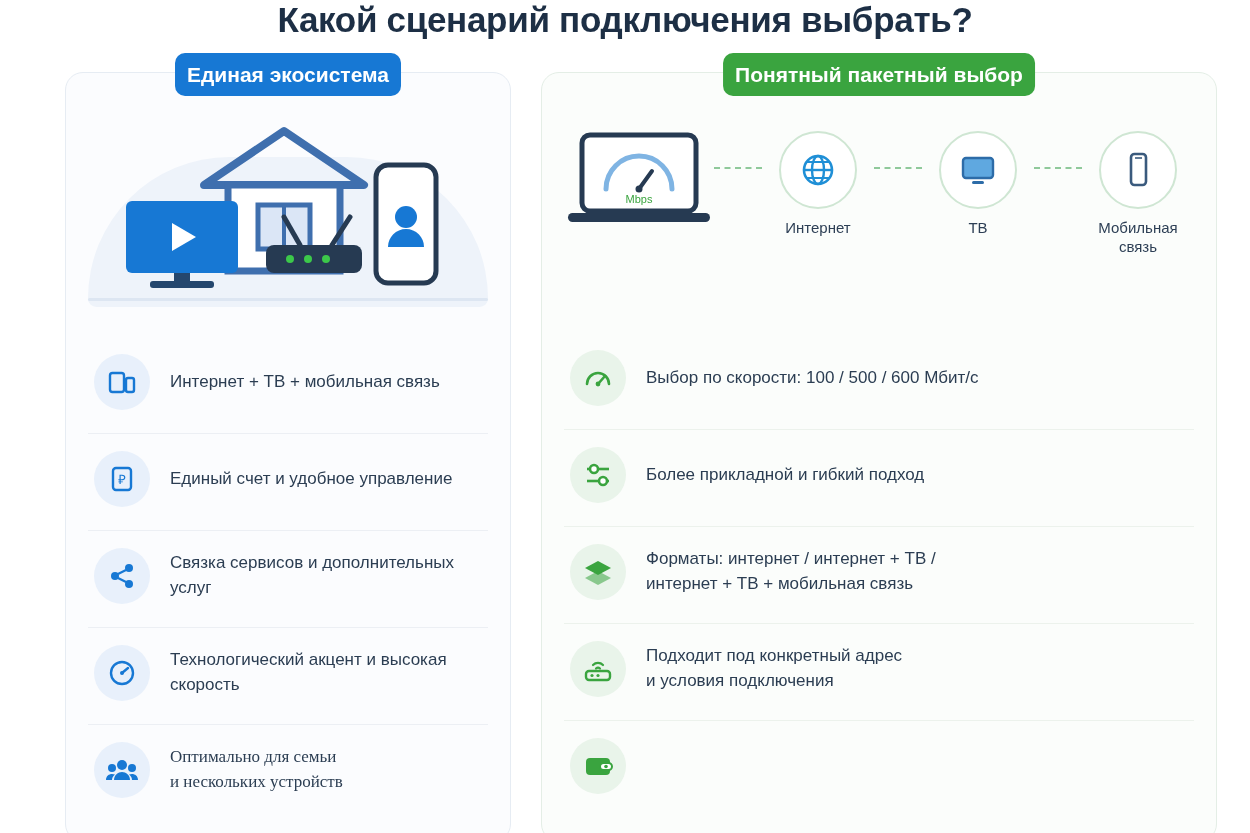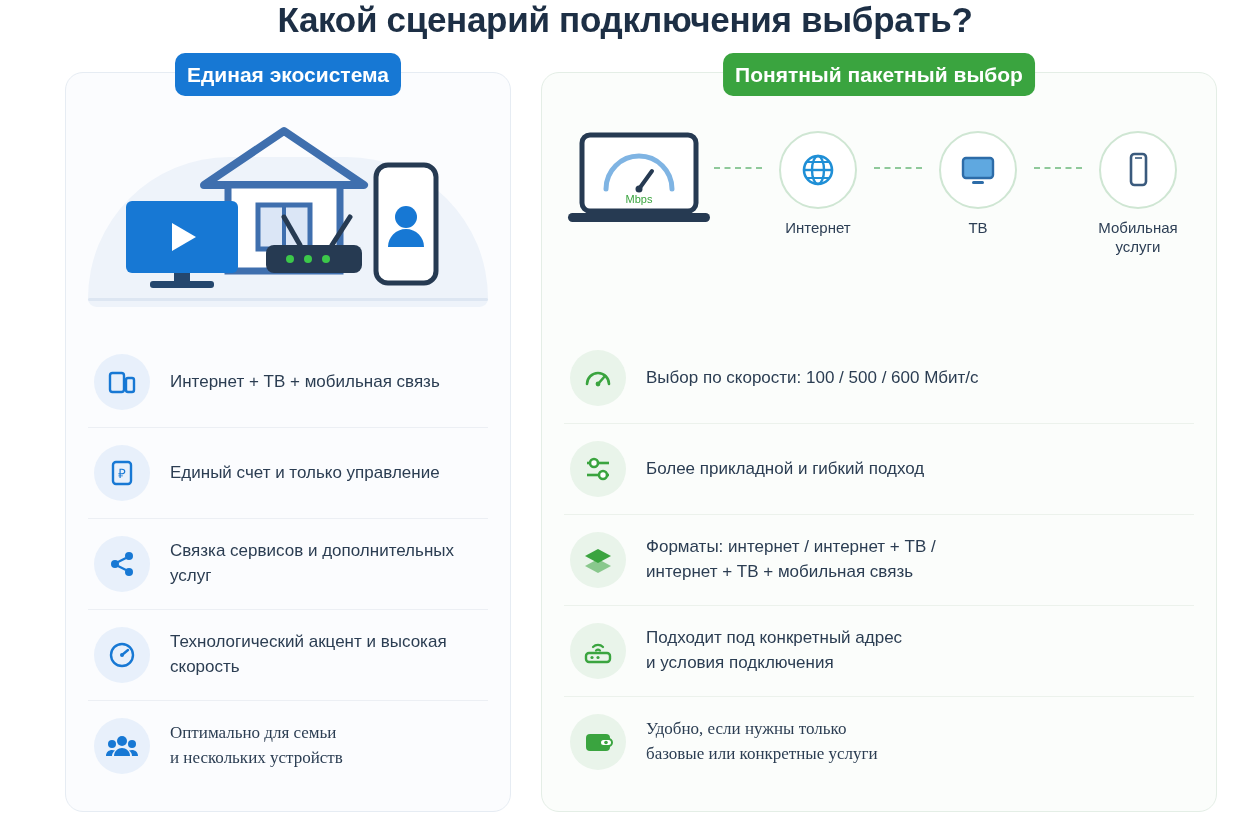--- a/index.html
+++ b/index.html
@@ -139,21 +139,21 @@
     width: 100%;
     border-top: 2px dashed #8fc99a;
   }
 
   
   .features { margin-top: 10px; }
   .feature {
     display: flex;
     align-items: center;
     gap: 20px;
-    padding: 17px 8px 17px 6px;
+    padding: 17px 8px 23px 6px;
     border-bottom: 1px solid #eceff4;
   }
   .feature:last-child { border-bottom: none; font-family: Liberation Serif, serif; }
   .f-icon {
     flex: 0 0 auto;
     width: 56px;
     height: 56px;
     border-radius: 50%;
     background: #e8f0fb;
     display: flex;
@@ -228,21 +228,21 @@
           <span class="f-text">Интернет + ТВ + мобильная связь</span>
         </div>
 
         <div class="feature">
           <span class="f-icon">
             <svg width="30" height="30" viewBox="0 0 30 30">
                 <rect x="6" y="4" width="18" height="22" rx="3" fill="none" stroke="#1778d4" stroke-width="2.4"></rect>
                 <text x="15" y="20" font-size="13" font-family="Liberation Sans, sans-serif" fill="#1778d4" text-anchor="middle">₽</text>
               </svg>
           </span>
-          <span class="f-text">Единый счет и только управление</span>
+          <span class="f-text">Единый счет и удобное управление</span>
         </div>
 
         <div class="feature">
           <span class="f-icon">
             <svg width="30" height="30" viewBox="0 0 30 30">
                 <circle cx="22" cy="7" r="4" fill="#1778d4"></circle>
                 <circle cx="22" cy="23" r="4" fill="#1778d4"></circle>
                 <circle cx="8" cy="15" r="4" fill="#1778d4"></circle>
                 <line x1="11" y1="13" x2="19" y2="9" stroke="#1778d4" stroke-width="2.2"></line>
                 <line x1="11" y1="17" x2="19" y2="21" stroke="#1778d4" stroke-width="2.2"></line>
@@ -333,21 +333,21 @@
             </div>
 
           <div class="chain-node">
             <div class="node-circle">
               <svg width="30" height="40" viewBox="0 0 30 40">
                   <rect x="8" y="4" width="15" height="31" rx="3.5" fill="#ffffff" stroke="#3a5a7d" stroke-width="2.6"></rect>
                   <line x1="12" y1="8" x2="19" y2="8" stroke="#3a5a7d" stroke-width="1.6"></line>
                 </svg>
             </div>
             <div class="chain-label" style="white-space:pre-line">Мобильная
-услуги</div>
+связь</div>
           </div>
 
         </div>
       </div>
 
       <div class="features">
 
         <div class="feature">
           <span class="f-icon">
             <svg width="32" height="32" viewBox="0 0 32 32">
@@ -397,21 +397,19 @@
         </div>
 
         <div class="feature">
           <span class="f-icon">
             <svg width="32" height="32" viewBox="0 0 32 32">
                 <rect x="4" y="8" width="24" height="17" rx="4" fill="#3aa43f"></rect>
                 <rect x="18" y="13" width="12" height="7" rx="3.5" fill="#ffffff" stroke="#3aa43f" stroke-width="2"></rect>
                 <circle cx="24" cy="16.5" r="1.8" fill="#3aa43f"></circle>
               </svg>
           </span>
-          <span class="f-text" style="white-space:pre-line">Удобно, если нужны только
-базовые или конкретные услуги</span>
         </div>
 
       </div>
     </section>
 
   </div>
 </div>
 
 </body></html>

